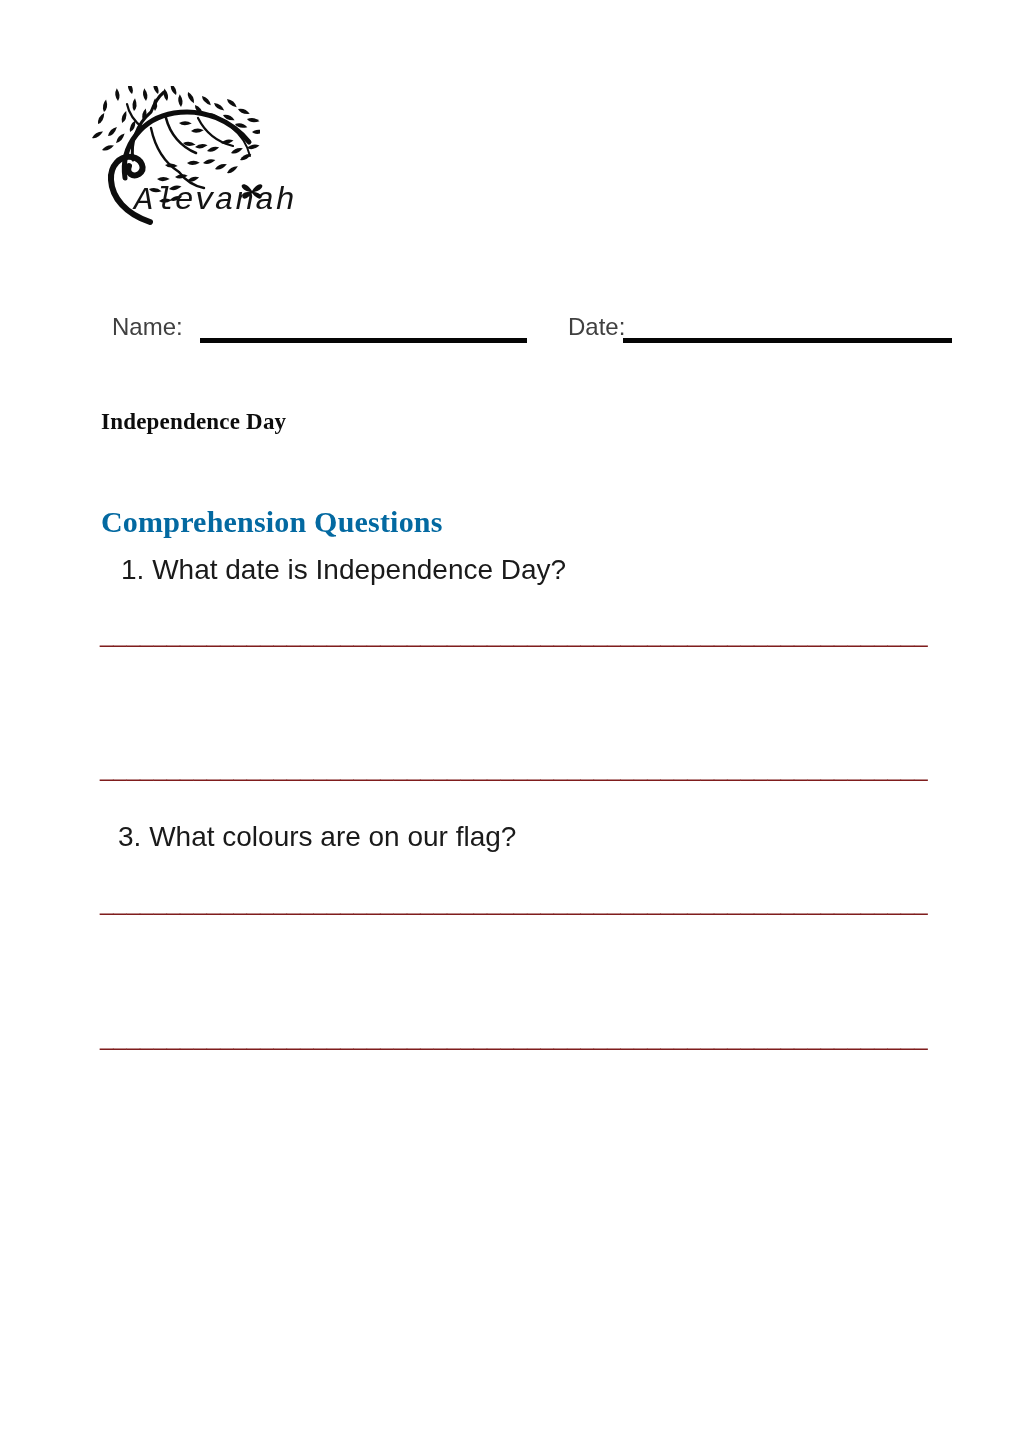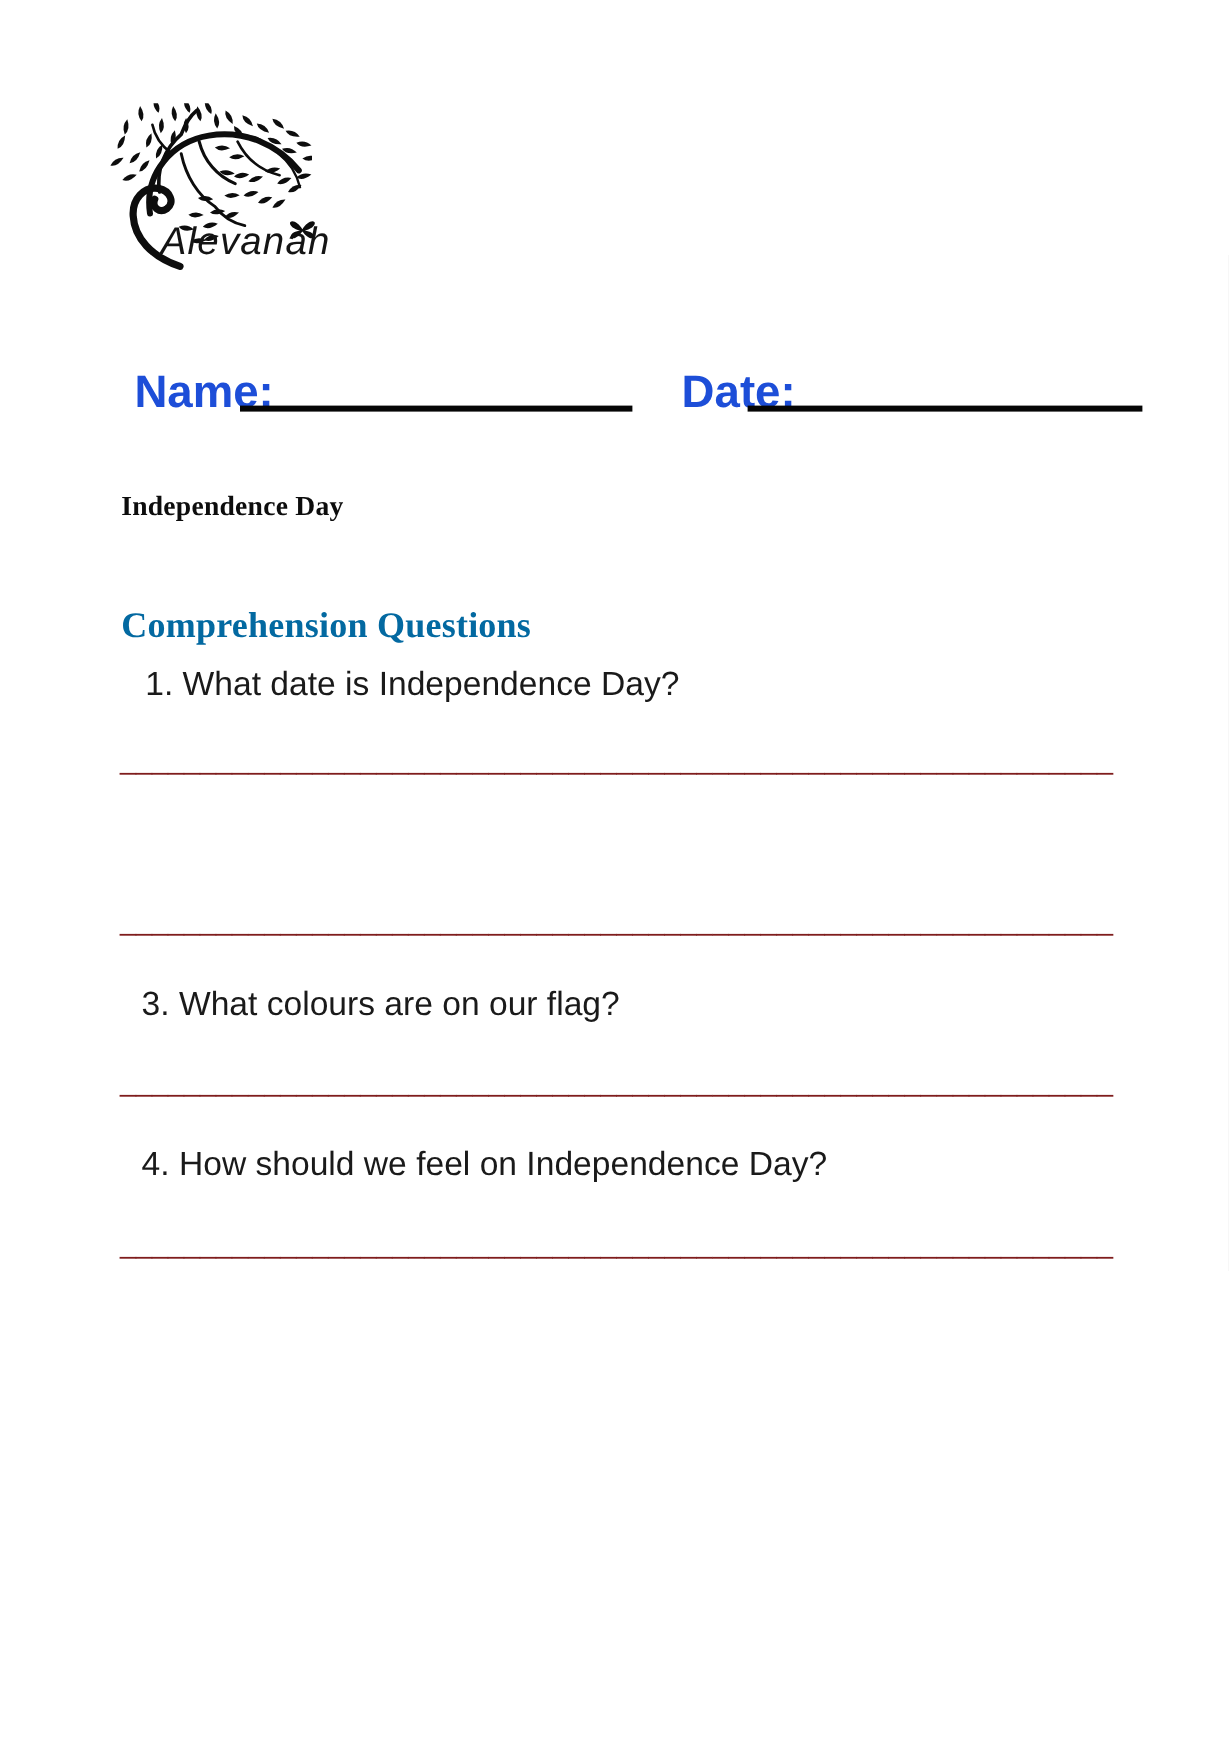--- a/index.html
+++ b/index.html
@@ -9,40 +9,40 @@
     margin:0 auto;
     background:#ffffff;
     overflow:hidden;
     font-family:"Liberation Sans",sans-serif;
     color:#111111;
   }
   
   .tree-svg{position:absolute;left:80px;top:86px;width:180px;height:140px;}
   .brand{
     position:absolute;left:134px;top:183px;
-    font-family:Liberation Sans, sans-serif;
+    font-family:Liberation Mono, monospace;
     font-style:italic;
     font-size:32px;line-height:36px;
     letter-spacing:1px;
     color:#141414;
   }
   .butterfly-svg{position:absolute;left:241px;top:183px;width:22px;height:18px;}
   .taglines{
     position:absolute;left:102px;top:224px;width:220px;
     text-align:center;
     font-family:"DejaVu Sans",sans-serif;
     font-size:11px;line-height:16px;
     letter-spacing:.2px;
     color:#1c1c1c;
   }
   
   .field-label{
     position:absolute;top:312px;
-    font-size:38px;line-height:30px;font-weight:700;
-    color:#1d4ed8;
+    font-size:24px;line-height:30px;font-weight:400;
+    color:#404040;
   }
   .name-label{left:112px;}
   .date-label{left:568px;}
   .field-rule{position:absolute;top:338px;height:5px;background:#050505;}
   .name-rule{left:200px;width:327px;}
   .date-rule{left:623px;width:329px;}
   
   .doc-title{
     position:absolute;left:101px;top:404px;margin:0;
     font-family:"Liberation Serif",serif;
@@ -170,16 +170,15 @@
   <h2 class="section-heading">Comprehension Questions</h2>
 
   <div class="question q1">1. What date is Independence Day?</div>
   <div class="answer-line l1">______________________________________________________________</div>
 
   <div class="answer-line l2">______________________________________________________________</div>
 
   <div class="question q3">3. What colours are on our flag?</div>
   <div class="answer-line l3">______________________________________________________________</div>
 
-  <div class="question q4">4. How should we feel on Independence Day?</div>
   <div class="answer-line l4">______________________________________________________________</div>
 
 </div>
 
 </body></html>

